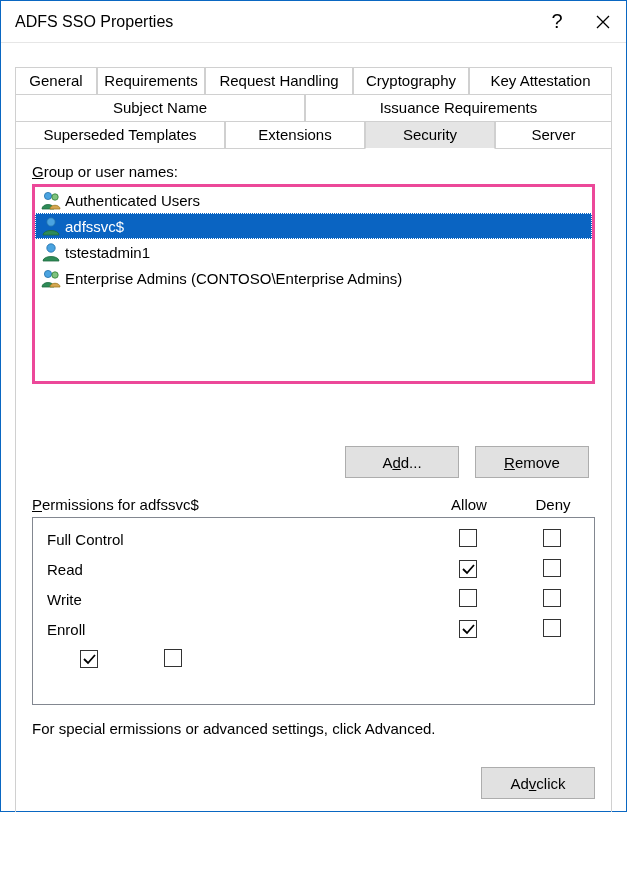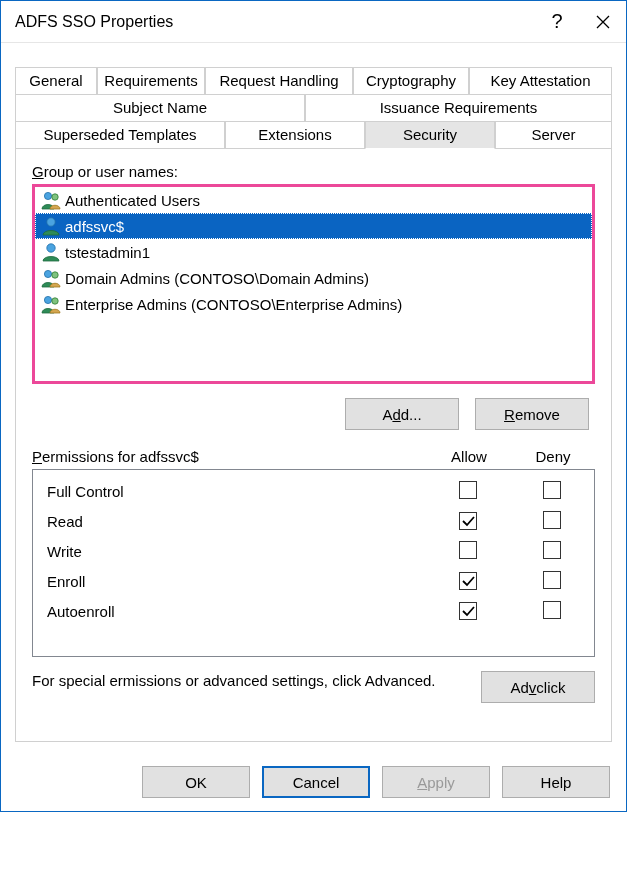--- a/index.html
+++ b/index.html
@@ -91,20 +91,21 @@
   }
 
   .btnrow { display:flex; justify-content:flex-end; gap:16px; margin-bottom:18px; margin-top:4px; padding-right:6px;}
   button.win {
     min-width:114px; height:32px;
     background:#e1e1e1;
     border:1px solid #adadad;
     font-family:inherit; font-size:15px;
     color:#000;
     padding:0 10px;
+    margin-top:48px;
   }
   button.win.default { border:2px solid #0a67c2; }
   button.win:disabled { color:#9a9a9a; }
 
   .permhead {
     display:flex; align-items:center;
     font-size:15px; margin-bottom:4px;
   }
   .permhead .pname { flex:1; }
   .permhead .col { width:84px; text-align:center; }
@@ -210,28 +211,20 @@
               </svg>
             </span>
             <span>tstestadmin1</span>
           </div>
           <div class="li">
             <span class="icon">
               <svg width="22" height="22" viewBox="0 0 22 22">
                 <use href="#ic-group"></use>
               </svg>
             </span>
-            <span>Domain Admins (CONTOSO\Domain Admins)</span>
-          </div>
-          <div class="li">
-            <span class="icon">
-              <svg width="22" height="22" viewBox="0 0 22 22">
-                <use href="#ic-group"></use>
-              </svg>
-            </span>
             <span>Enterprise Admins (CONTOSO\Enterprise Admins)</span>
           </div>
         </div>
 
       <div class="btnrow">
         <button class="win">
           <span>A</span><span class="und">d</span><span>d...</span>
         </button>
         <button class="win">
           <span></span><span class="und">R</span><span>emove</span>
@@ -269,21 +262,20 @@
           <div class="permrow">
             <div class="plabel">Enroll</div>
             <div class="col"><span class="chk on">
                 <svg viewBox="0 0 14 14">
                   <use href="#ic-check"></use>
                 </svg>
               </span></div>
             <div class="col"><span class="chk"></span></div>
           </div>
           <div class="permrow">
-            <div class="plabel">Autoenroll</div>
             <div class="col"><span class="chk on">
                 <svg viewBox="0 0 14 14">
                   <use href="#ic-check"></use>
                 </svg>
               </span></div>
             <div class="col"><span class="chk"></span></div>
           </div>
         </div>
 
       <div class="advrow">

